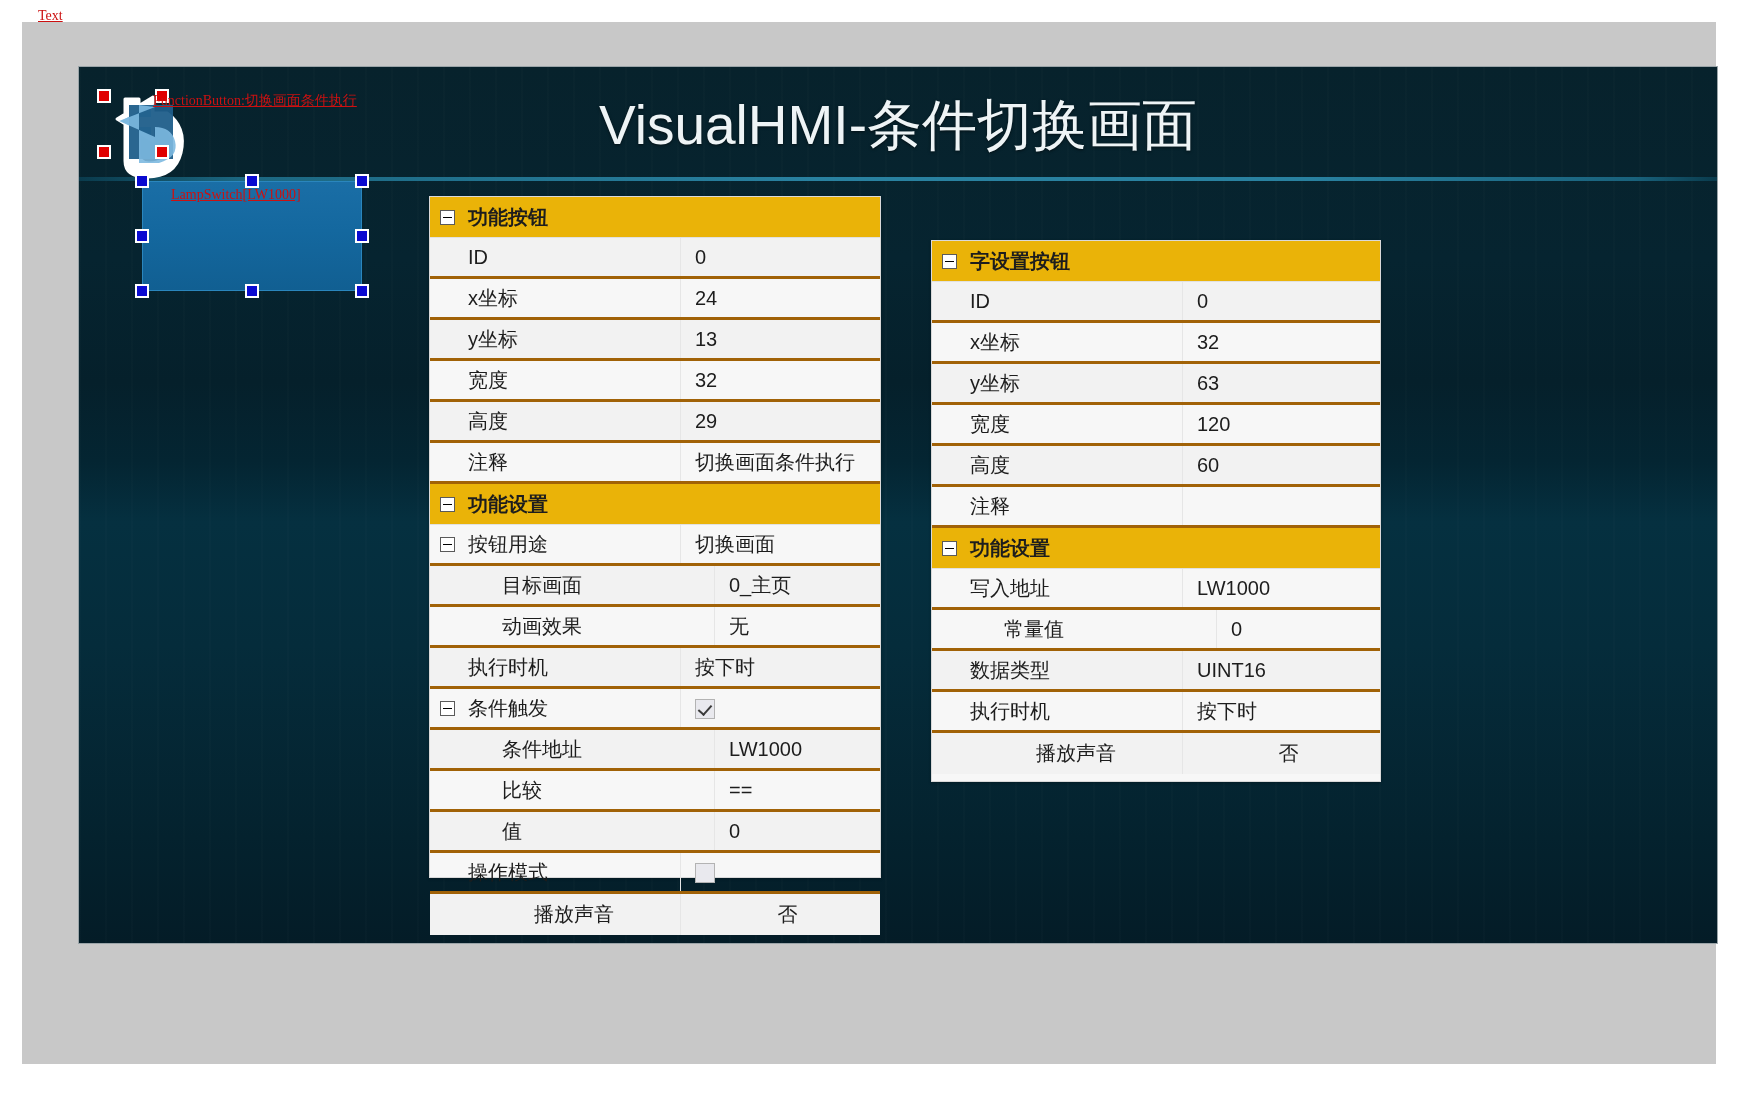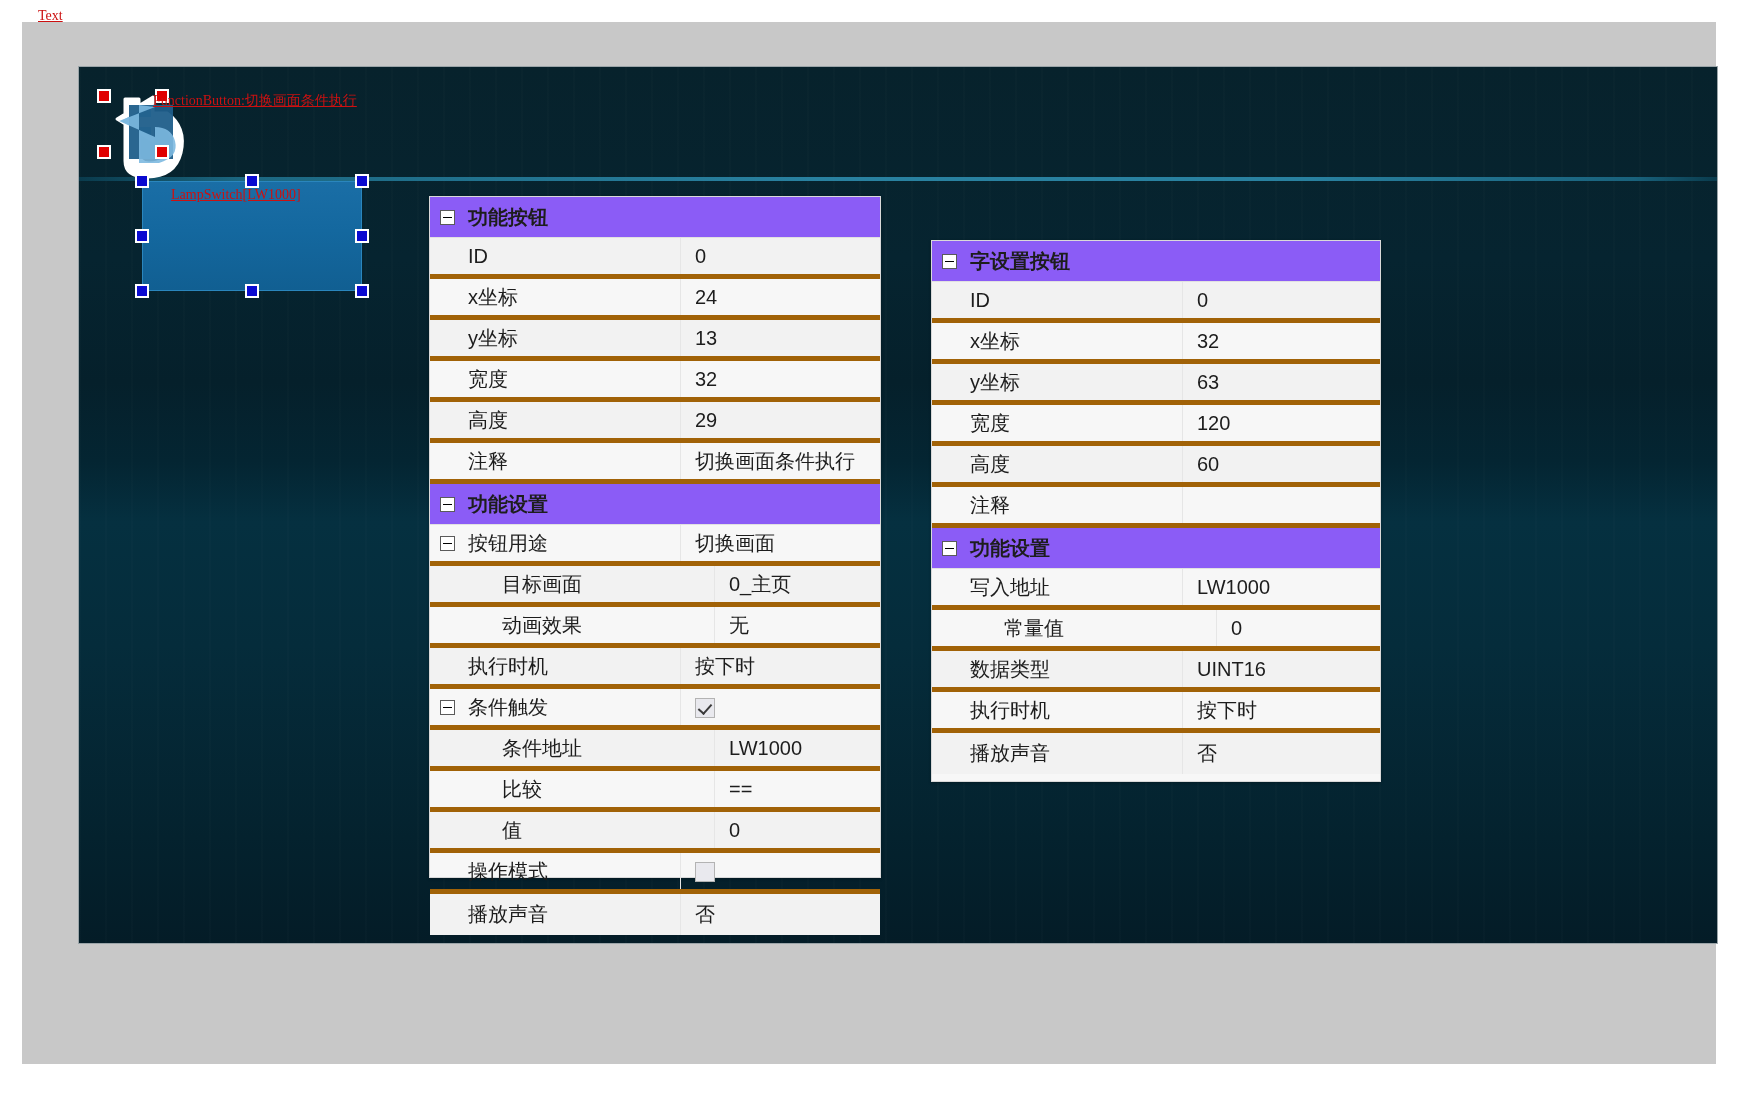--- a/index.html
+++ b/index.html
@@ -160,29 +160,29 @@
     top: 173px;
     width: 450px;
     height: 542px;
   }
 
   .grid-row {
     display: flex;
     align-items: center;
     height: 41px;
     box-sizing: border-box;
-    border-bottom: 5px solid #a16207;
+    border-bottom: 3px solid #a16207;
   }
   .grid-row.category {
-    background: #8b5cf6;
+    background: #eab308;
     border-bottom: 1px solid #e1e1e1;
     font-weight: bold;
   }
   .grid-row.alt { background: #f2f2f2; }
-  .grid-row:last-child { border-bottom: none; }
+  .grid-row:last-child { border-bottom: none; text-align: center; }
 
   .expander {
     width: 34px;
     min-width: 34px;
     display: flex;
     align-items: center;
     justify-content: center;
   }
   .expander .box {
     width: 15px;
@@ -249,20 +249,21 @@
 </style>
 </head>
 <body>
 
 <div id="app-window">
 
   <div id="hmi-canvas">
     <div class="streaks"></div>
 
     <div id="header-band">
+      <div id="page-title">VisualHMI-条件切换画面</div>
       <div id="header-rule"></div>
     </div>
 
     <div id="back-icon-widget">
       <svg width="128" height="104" viewBox="0 0 128 104">
         <path d="M30 16 L30 78 Q30 94 52 94 Q80 94 86 70 Q92 44 72 30 L58 30 L58 14 L22 36 L58 58 L58 44 L68 44 Q80 52 76 66 Q72 80 54 80 Q44 80 44 70 L44 16 Z" fill="#ffffff" stroke="#ffffff" stroke-width="3" stroke-linejoin="round"></path>
         <path d="M56 22 L26 38 L56 54 L56 44 L44 44 L44 34 L56 34 Z" fill="#7db9e0"></path>
         <path d="M34 22 L78 22 L78 76 L34 76 Z" fill="#1f5e8a" opacity="0.95"></path>
         <path d="M60 24 L24 38 L60 54 L60 44 Q76 44 80 58 Q84 74 64 80 L44 80 L44 22 Z" fill="#7db9e0" opacity="0.9"></path>
       </svg>

